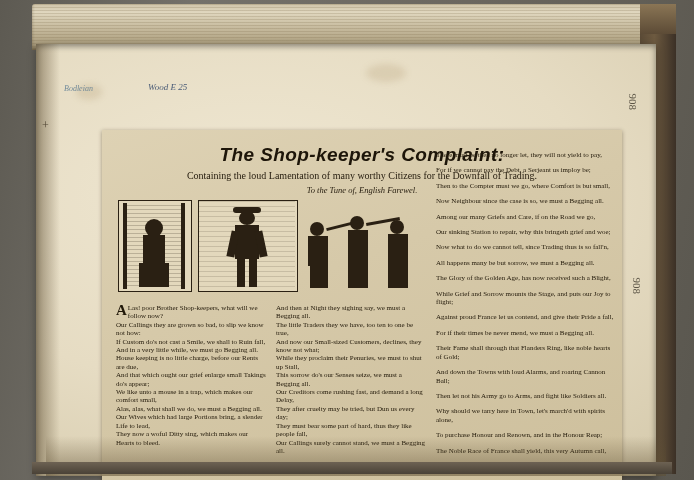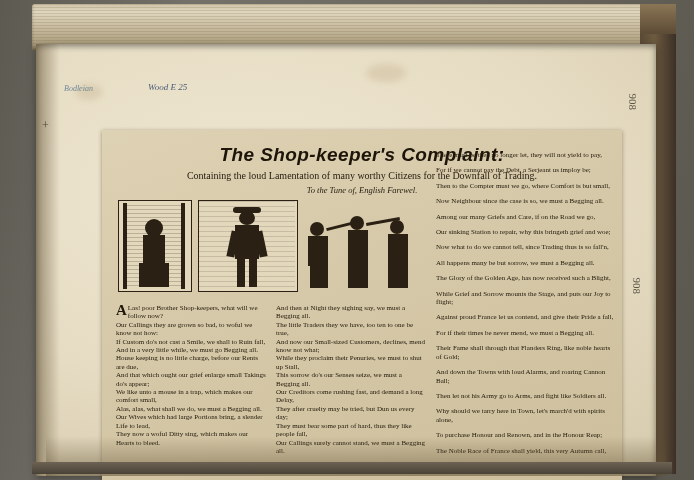--- a/index.html
+++ b/index.html
@@ -157,34 +157,34 @@
               <div class="fig" style="left:84px;top:34px;width:20px;height:30px;"></div>
               <div class="fig" style="left:84px;top:64px;width:20px;height:24px;"></div>
               <div class="fig" style="left:22px;top:24px;width:34px;height:3px;transform:rotate(-14deg);"></div>
               <div class="fig" style="left:62px;top:20px;width:34px;height:3px;transform:rotate(-10deg);"></div>
             </div>
           </div>
 
           <div class="cols">
             <div class="col col1">
               <p><span class="drop">A</span><span>Las! poor Brother Shop-keepers, what will we follow now?</span></p>
-              <p>Our Callings they are grown so bad, to woful we know not how:</p>
+              <p>Our Callings they are grown so bad, to slip we know not how:</p>
               <p>If Custom do's not cast a Smile, we shall to Ruin fall,</p>
               <p>And in a very little while, we must go Begging all.</p>
               <p>House keeping is no little charge, before our Rents are due,</p>
               <p>And that which ought our grief enlarge small Takings do's appear;</p>
               <p>We like unto a mouse in a trap, which makes our comfort small,</p>
               <p>Alas, alas, what shall we do, we must a Begging all.</p>
               <p>Our Wives which had large Portions bring, a slender Life to lead,</p>
               <p>They now a woful Ditty sing, which makes our Hearts to bleed.</p>
             </div>
             <div class="col col2">
               <p>And then at Night they sighing say, we must a Begging all.</p>
               <p>The little Traders they we have, too ten to one be true,</p>
-              <p>And now our Small-sized Customers, declines, mend know not what;</p>
+              <p>And now our Small-sized Customers, declines, they know not what;</p>
               <p>While they proclaim their Penuries, we must to shut up Stall,</p>
               <p>This sorrow do's our Senses seize, we must a Begging all.</p>
               <p>Our Creditors come rushing fast, and demand a long Delay,</p>
               <p>They after cruelty may be tried, but Dun us every day;</p>
               <p>They must bear some part of hard, thus they like people fall,</p>
               <p>Our Callings surely cannot stand, we must a Begging all.</p>
             </div>
           </div>
 
           <div class="col3">

